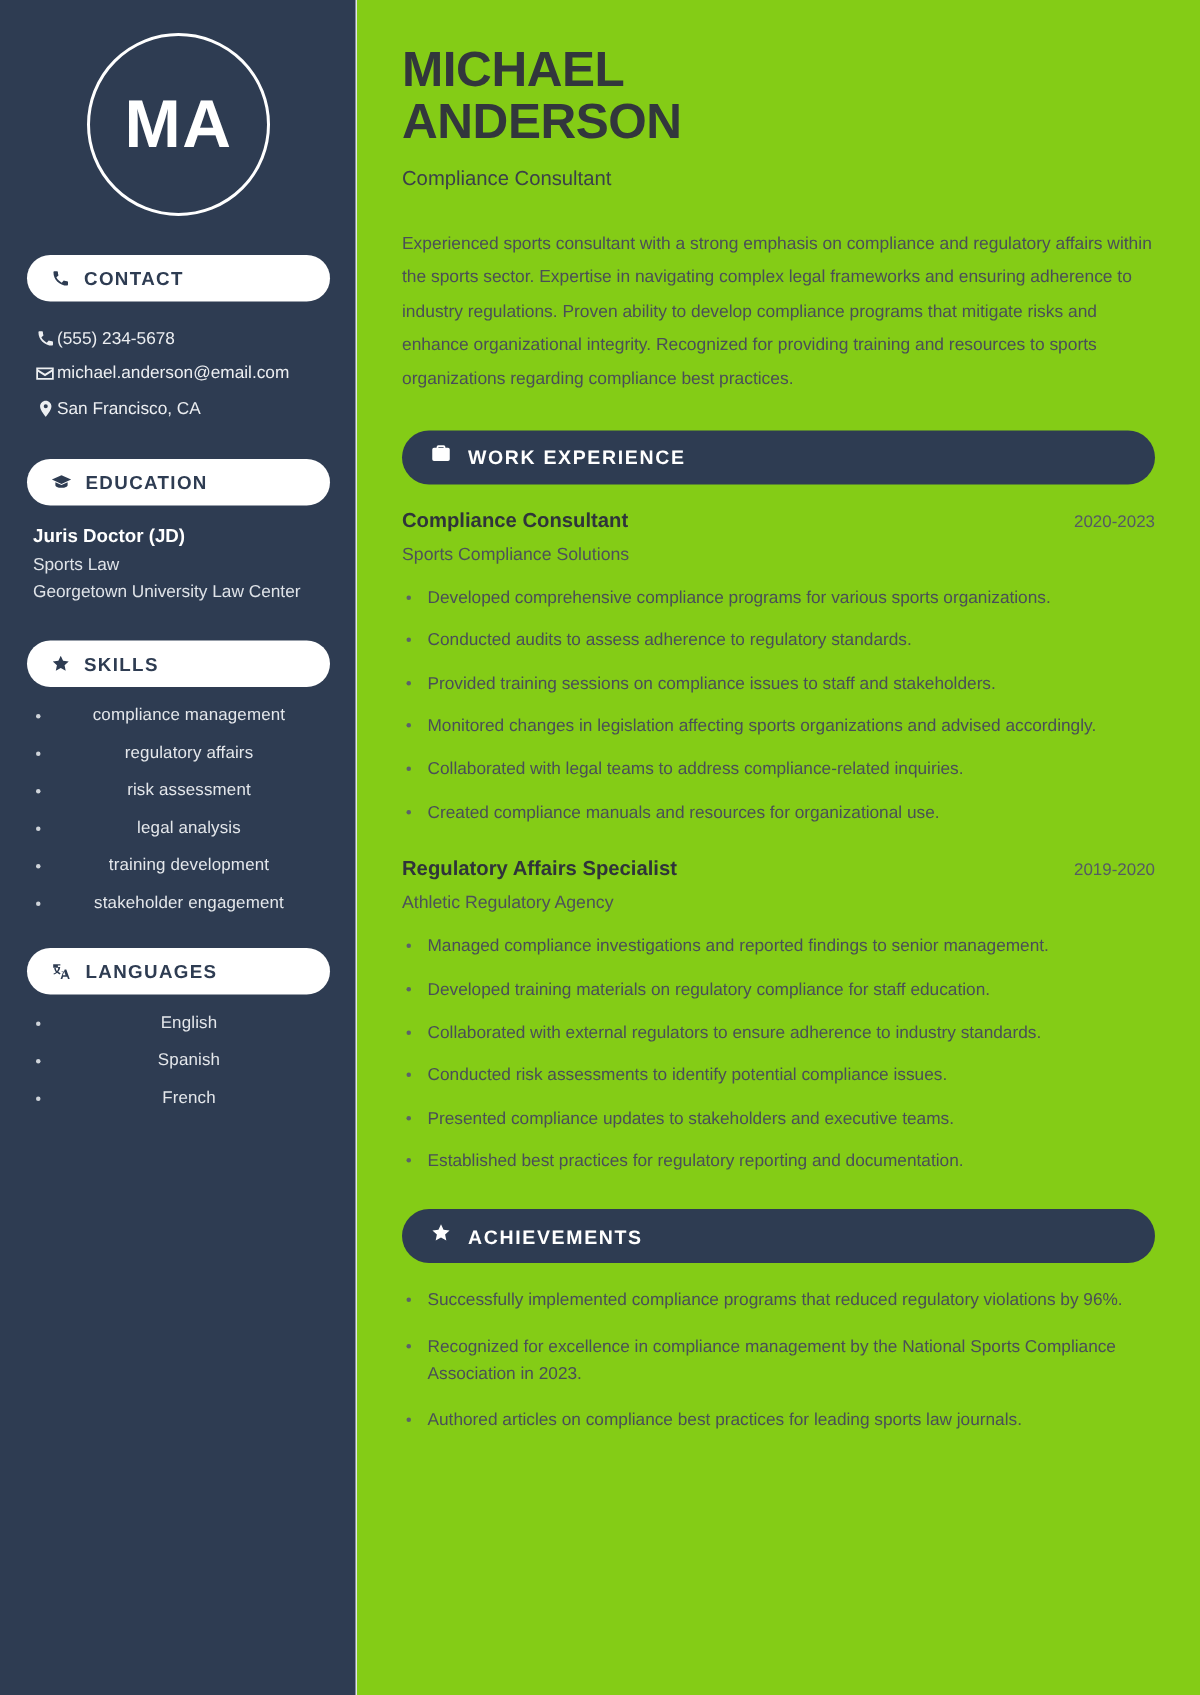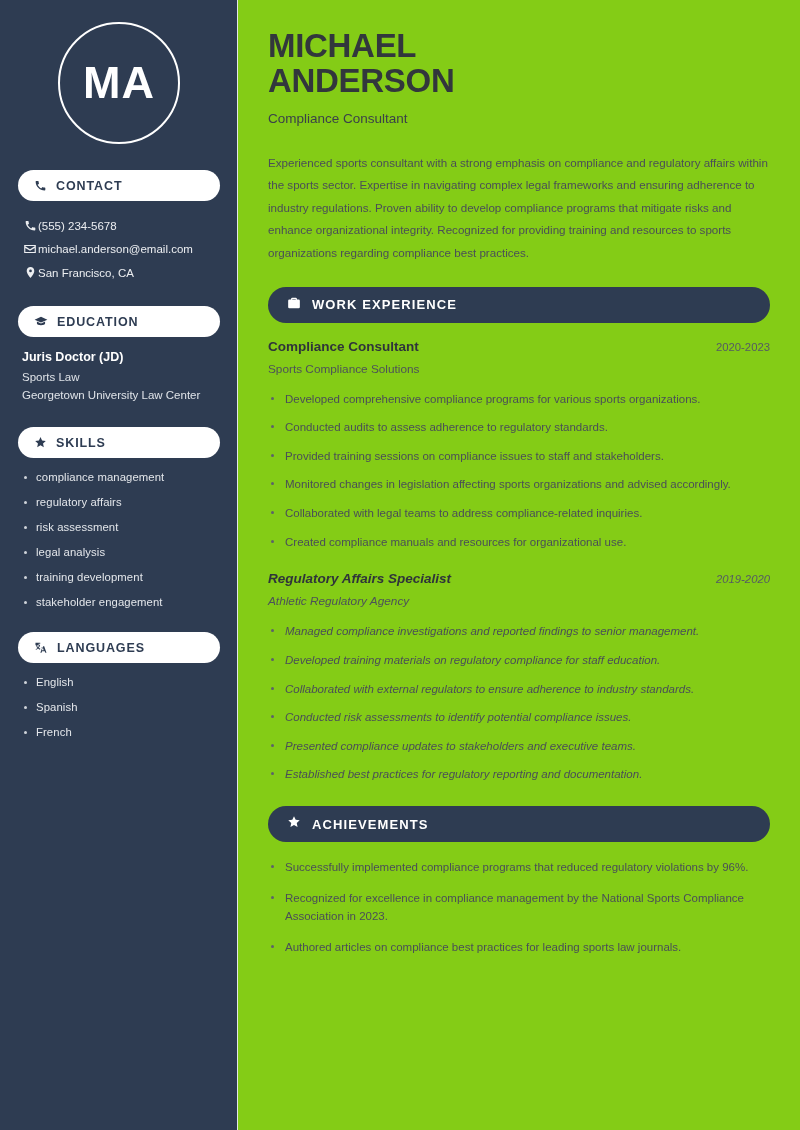--- a/index.html
+++ b/index.html
@@ -63,20 +63,21 @@
   .edu-degree { font-size:12.5px; font-weight:bold; color:#ffffff; margin-bottom:7px; }
   .edu-field  { font-size:11.5px; color:#dfe3e8; margin-bottom:6px; }
   .edu-school { font-size:11.5px; color:#dfe3e8; }
 
   .side-list { list-style:none; padding:0 4px; margin-bottom:24px; }
   .side-list li {
     position:relative;
     font-size:11.3px; color:#e4e7eb;
     padding-left:14px; margin-bottom:13px;
     letter-spacing:0.1px;
+    text-align:center;
   }
   .side-list li::before {
     content:""; position:absolute; left:2px; top:5px;
     width:3px; height:3px; border-radius:50%; background:#cfd4da;
   }
 
   
   .main {
     flex:1 1 auto;
     background:#84cc16;
@@ -119,21 +120,21 @@
     position:relative;
     font-size:11.5px; color:#4a4f57;
     line-height:1.62;
     padding-left:17px;
     margin-bottom:10px;
   }
   .bullets li::before {
     content:""; position:absolute; left:3px; top:7px;
     width:3px; height:3px; border-radius:50%; background:#5c626a;
   }
-  .job + .job { margin-top:20px;font-style:italic; }
+  .job + .job { margin-top:20px; }
   .ach-bullets li { margin-bottom:12px; }
 </style>
 </head>
 <body>
 
 <div class="page">
 
   <aside class="sidebar">
     <div class="sidebar-divider"></div>
 

